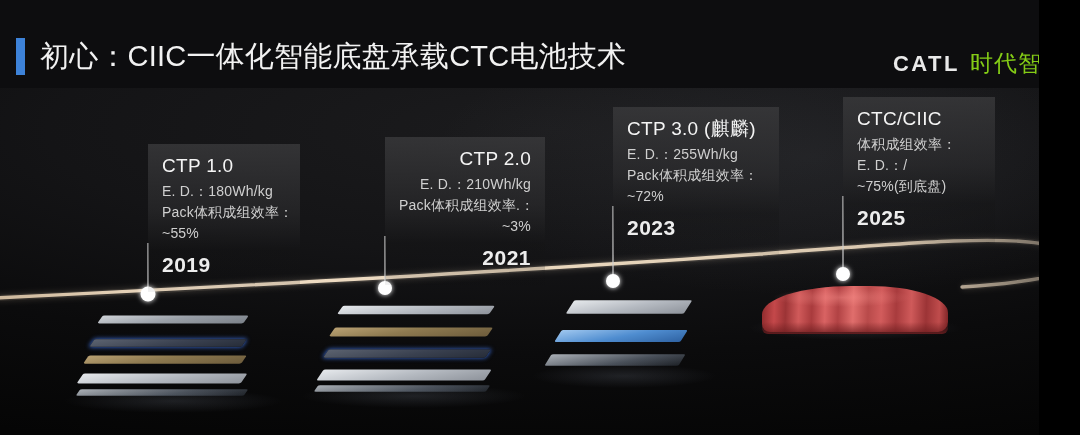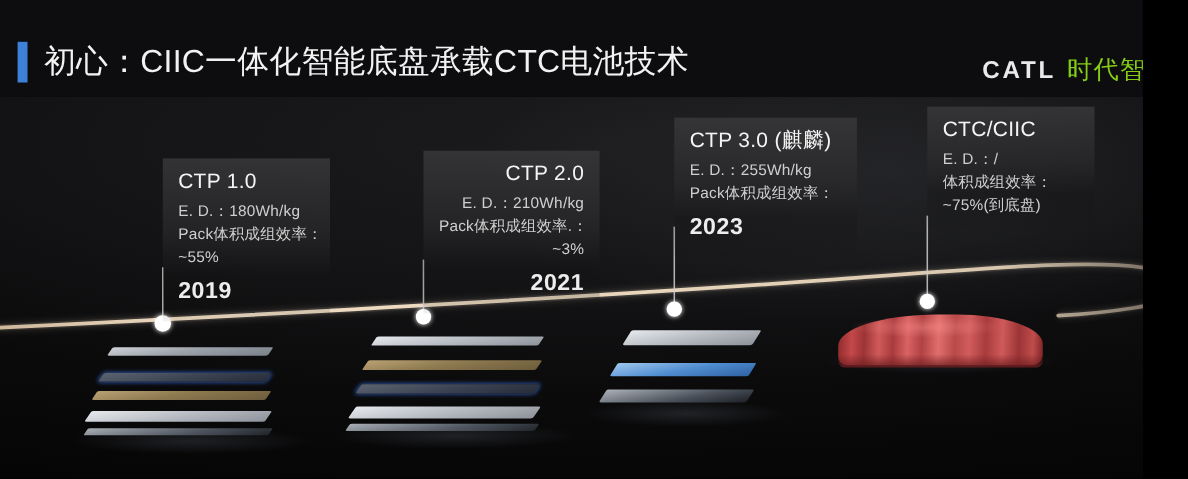--- a/index.html
+++ b/index.html
@@ -282,24 +282,26 @@
       <div class="card-line">E. D.：210Wh/kg</div>
       <div class="card-line">Pack体积成组效率.：</div>
       <div class="card-line">~3%</div>
       <div class="card-year">2021</div>
     </div>
 
     <div class="card" style="left:613px; top:19px; width:166px;">
       <div class="card-title">CTP 3.0 (麒麟)</div>
       <div class="card-line">E. D.：255Wh/kg</div>
       <div class="card-line">Pack体积成组效率：</div>
+      <div class="card-line">~72%</div>
       <div class="card-year">2023</div>
     </div>
 
     <div class="card" style="left:843px; top:9px; width:152px;">
       <div class="card-title">CTC/CIIC</div>
+      <div class="card-line">体积成组效率：</div>
       <div class="card-line">E. D.：/</div>
-      <div class="card-line">体积成组效率：</div>
       <div class="card-line">~75%(到底盘)</div>
+      <div class="card-year">2025</div>
     </div>
 
   </div>
 </div>
 
 </body></html>

